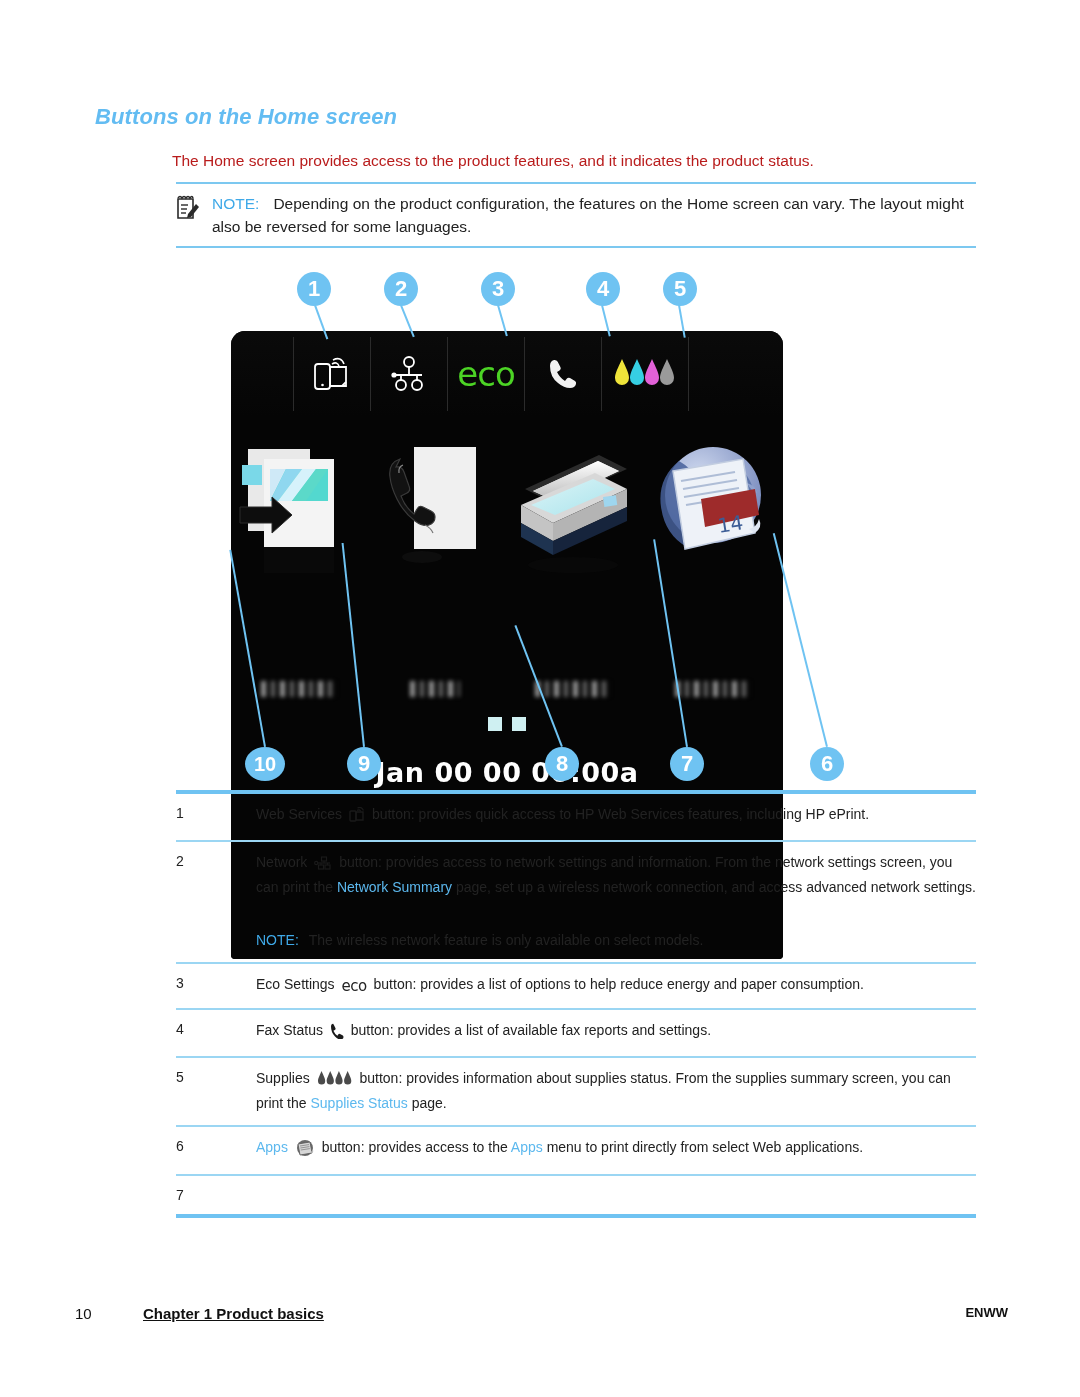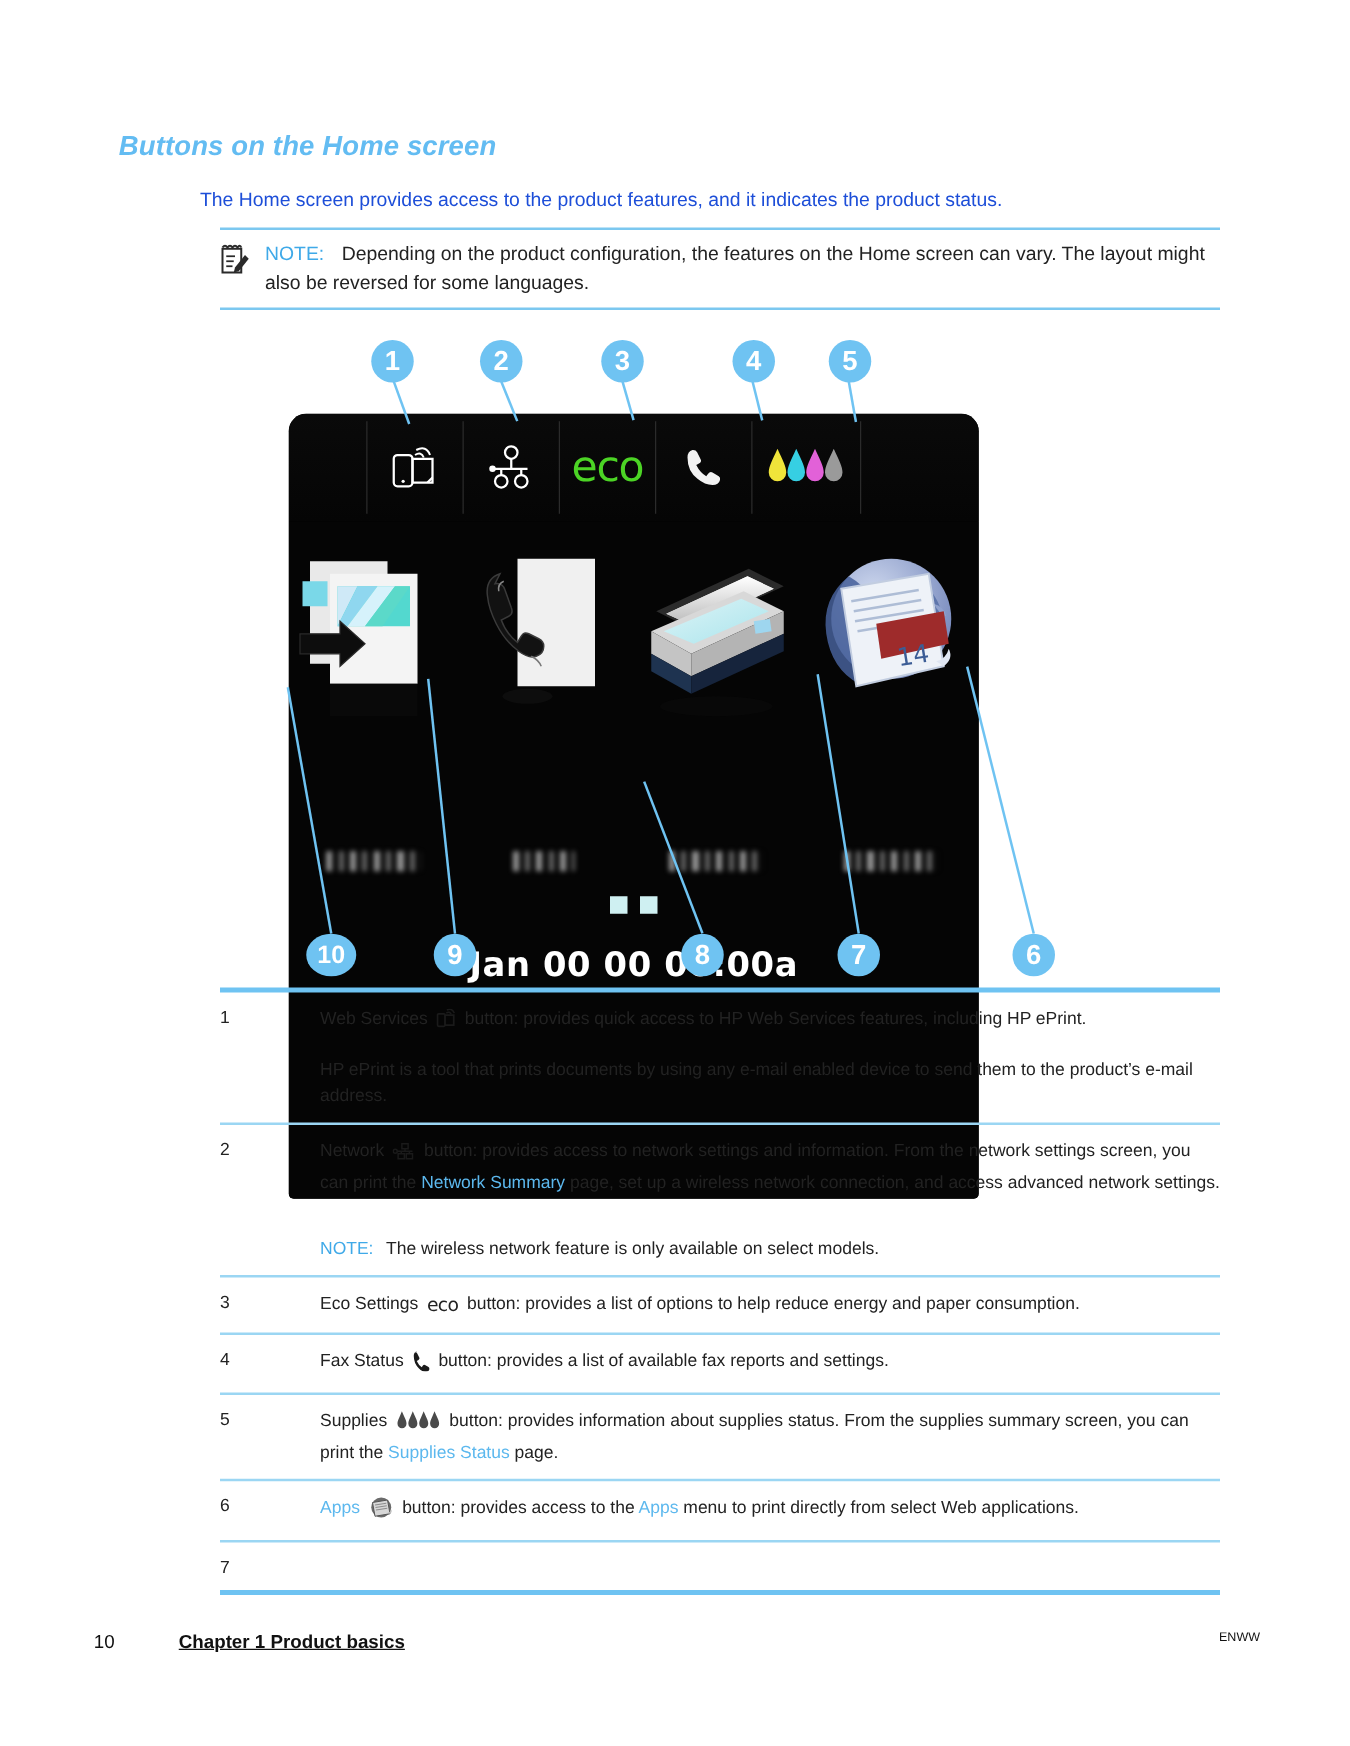--- a/index.html
+++ b/index.html
@@ -24,26 +24,26 @@
     font-size: 22px;
     font-weight: bold;
     color: #63BCF2;
     letter-spacing: 0.1px;
     font-style: italic;
   }
 
   
   .intro-para {
     position: absolute;
-    left: 160px;
+    left: 172px;
     top: 150px;
     width: 800px;
     font-size: 15.5px;
     line-height: 22px;
-    color: #1d4ed8;
+    color: #b91c1c;
   }
 
   
   .note-box {
     position: absolute;
     left: 176px;
     top: 182px;
     width: 800px;
     border-top: 2px solid #7CC8F0;
     border-bottom: 2px solid #7CC8F0;
@@ -288,22 +288,22 @@
     top: 0;
     font-size: 15px;
     font-weight: bold;
     color: #111;
     text-decoration: underline;
   }
   .foot-right {
     position: absolute;
     right: 72px;
     top: 0;
-    font-size: 10px;
-    font-weight: normal;
+    font-size: 13px;
+    font-weight: bold;
     color: #111;
   }
 </style>
 </head>
 <body>
 
 <div class="page-heading">Buttons on the Home screen</div>
 
 <div class="intro-para">The Home screen provides access to the product features, and it indicates the product status.</div>
 
@@ -508,21 +508,20 @@
         <span>Web Services</span>
         <span class="inline-icon">
           <svg width="16" height="16" viewBox="0 0 16 16">
             <rect x="1" y="4" width="6" height="10" rx="1" fill="none" stroke="#1a1a1a" stroke-width="1.4"></rect>
             <path d="M7 5 L14 5 L14 13 L12 13 L7 13 Z" fill="none" stroke="#1a1a1a" stroke-width="1.4"></path>
             <path d="M8 3.5 q2.5 -1.8 4 1" fill="none" stroke="#1a1a1a" stroke-width="1.2"></path>
             <path d="M8.5 1 q4 -2 6 2.5" fill="none" stroke="#1a1a1a" stroke-width="1.2"></path>
           </svg>
         </span><span> button: provides quick access to HP Web Services features, including HP ePrint.</span>
       </p>
-      <p>HP ePrint is a tool that prints documents by using any e-mail enabled device to send them to the product’s e-mail address.</p>
     </div>
   </div>
   <div class="rule-thin"></div>
 
   <div class="drow">
     <div class="dnum">2</div>
     <div class="dbody">
       <p>
         <span>Network</span>
         <span class="inline-icon">

